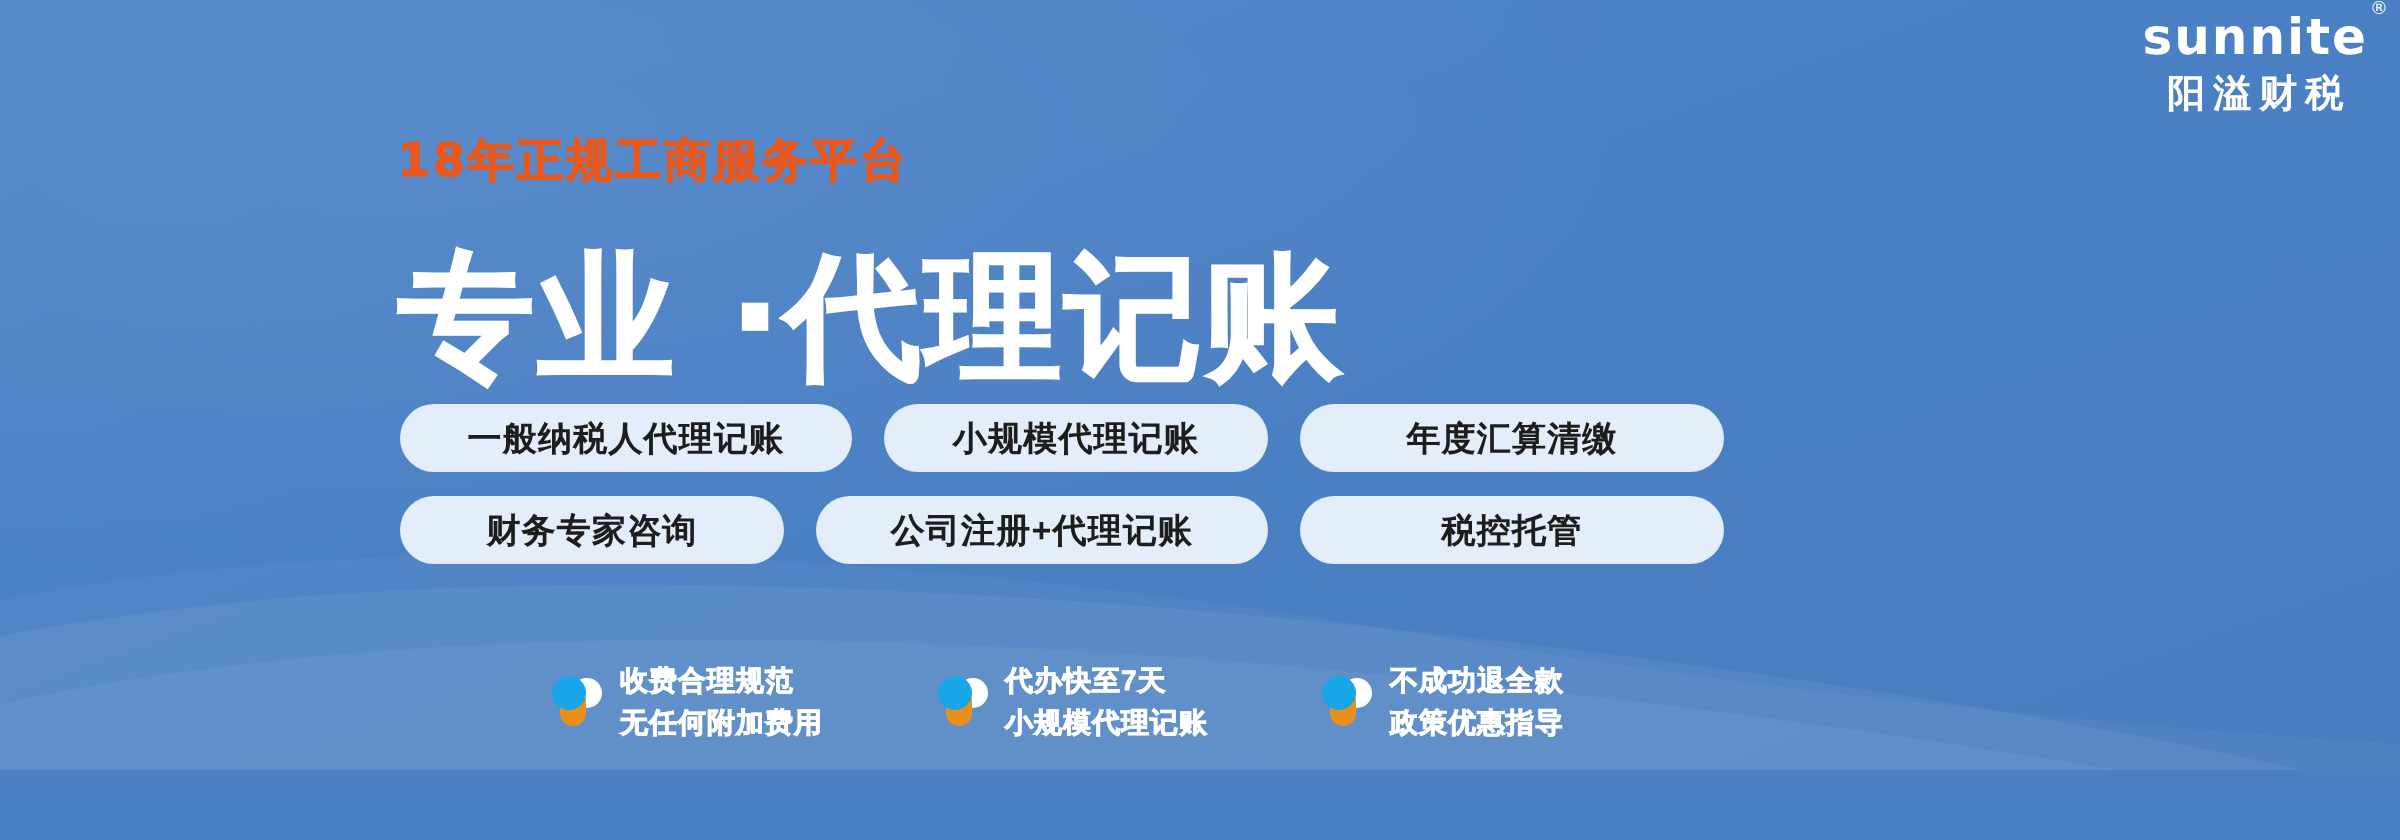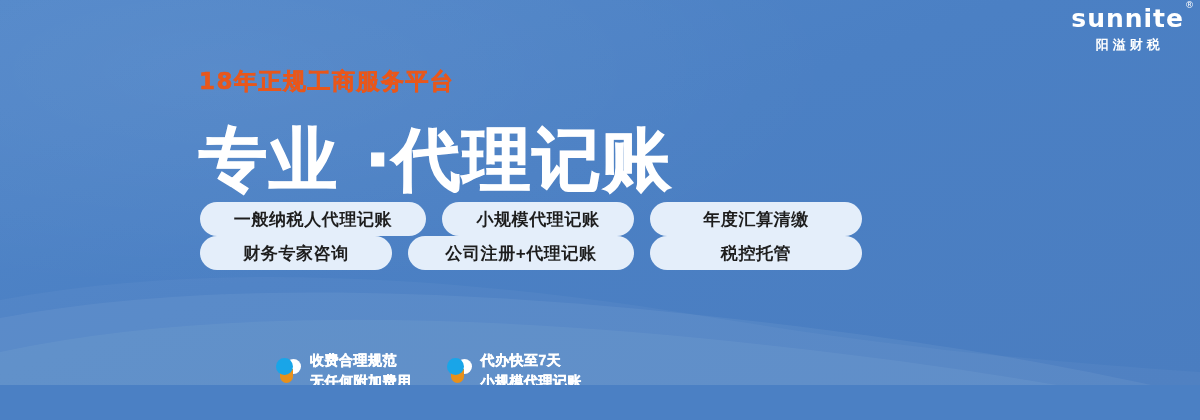--- a/index.html
+++ b/index.html
@@ -41,21 +41,21 @@
   }
   .logo-reg {
     position:absolute;
     top:-5px; right:-11px;
     font-size:9px;
     font-weight:400;
     line-height:1;
   }
   .logo-cn {
     margin-top:7px;
-    font-size:13px;
+    font-size:19px;
     font-weight:700;
     letter-spacing:4px;
     color:#ffffff;
     padding-left:4px;
   }
 
   
   .headline { position:absolute; left:199px; top:70px; }
   .eyebrow {
     color:#e8571b;
@@ -77,20 +77,21 @@
     -webkit-text-stroke:1.2px #ffffff;
     white-space:nowrap;
   }
 
   
   .tags {
     position:absolute;
     left:200px; top:202px;
     display:flex;
     flex-direction:column;
+    gap:12px;
   }
   .tag-row { display:flex; gap:16px; }
   .tag {
     height:34px;
     background:#e4eefa;
     border-radius:17px;
     display:flex;
     align-items:center;
     justify-content:center;
     color:#1d1d1d;
@@ -100,24 +101,24 @@
     white-space:nowrap;
     cursor:pointer;
   }
   .tag.w1 { width:226px; }
   .tag.w2 { width:192px; }
   .tag.w3 { width:212px; }
 
   
   .features {
     position:absolute;
-    left:275px; top:350px;
+    left:275px; top:330px;
     display:flex;
     align-items:flex-start;
-    gap:34px;
+    gap:56px;
   }
   .feature { display:flex; align-items:center; gap:9px; }
   .feat-icon {
     position:relative;
     width:26px; height:30px;
     flex:0 0 26px;
   }
   .feat-icon .moon {
     position:absolute;
     left:11px; top:3px;
@@ -205,15 +206,26 @@
         <span class="moon"></span>
         <span class="drop"></span>
         <span class="dot"></span>
       </span>
       <span class="feat-text">
         <span>代办快至7天</span><br>
         <span>小规模代理记账</span>
       </span>
     </div>
 
+    <div class="feature">
+      <span class="feat-icon">
+        <span class="moon"></span>
+        <span class="drop"></span>
+        <span class="dot"></span>
+      </span>
+      <span class="feat-text">
+        <span>不成功退全款</span><br>
+        <span>政策优惠指导</span>
+      </span>
+    </div>
 
   </div>
 </div>
 
 </body></html>

